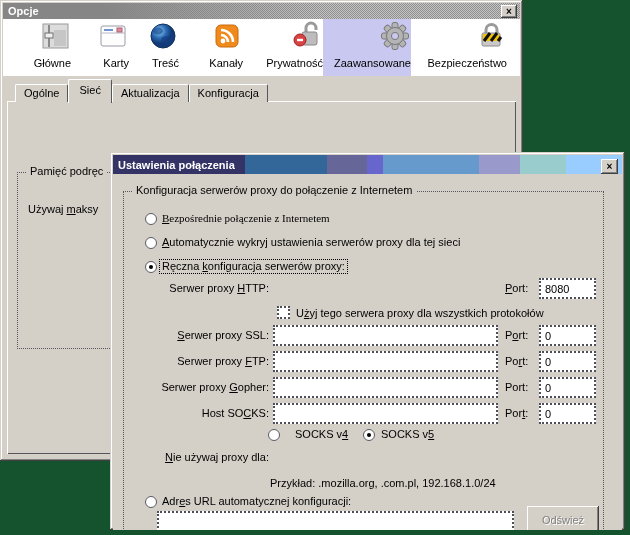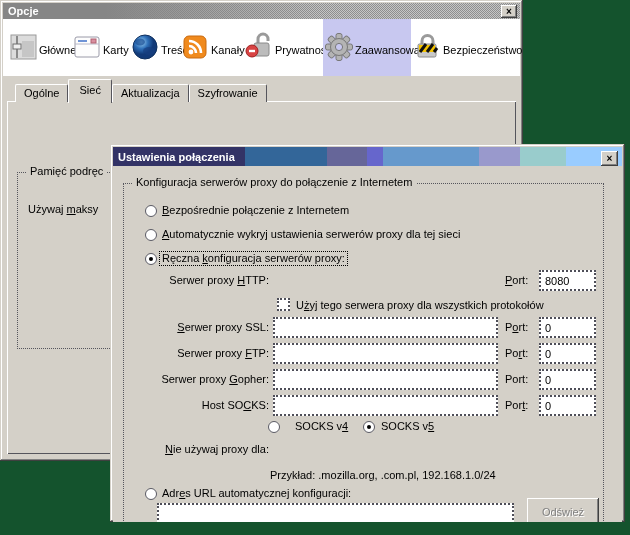--- a/index.html
+++ b/index.html
@@ -16,21 +16,21 @@
         font:bold 10px "Liberation Sans",sans-serif;color:#000;line-height:1;}
   
   #opcje{left:0;top:0;width:523px;height:461px;}
   #opcje .titlebar{height:16px;
         background:linear-gradient(90deg,#868686 0%,#868686 20%,rgba(134,134,134,0) 62%),
                    repeating-conic-gradient(#c6c6c6 0% 25%,#8e8e8e 0% 50%);
         background-size:100% 100%,2px 2px;}
   #opcje .xbtn{right:3px;top:2px;width:16px;height:13px;}
   .toolbar{position:absolute;left:3px;top:19px;width:517px;height:57px;background:#fff;
            display:flex;align-items:stretch;padding-left:4px;box-sizing:border-box;}
-  .titem{display:flex;flex-direction:row;align-items:center;padding-top:1px;box-sizing:border-box;}
+  .titem{display:flex;flex-direction:column;align-items:flex-end;padding-top:1px;box-sizing:border-box;}
   .titem svg{width:32px;height:32px;flex:none;}
   .titem .tlabel{margin-top:3px;white-space:nowrap;}
   .titem.selected{background:#c8c8f0;}
   .tabarea{position:absolute;left:3px;top:76px;width:517px;height:382px;background:#d4d0c8;}
   .tabstrip{position:absolute;left:12px;top:2px;height:24px;display:flex;align-items:flex-end;z-index:3;text-align:right;}
   .tab{height:17px;line-height:17px;padding:0 8px;background:#d4d0c8;white-space:nowrap;
        border-top:1px solid #fff;border-left:1px solid #fff;border-right:1px solid #55555c;
        border-top-left-radius:2px;border-top-right-radius:2px;}
   .tab.active{height:23px;line-height:20px;padding:0 10px;position:relative;z-index:4;margin-bottom:-1px;}
   .card{position:absolute;left:4px;top:25px;width:509px;height:353px;background:#d4d0c8;
@@ -49,21 +49,21 @@
          border:1px solid #5a5a64;box-sizing:border-box;}
   .radio.checked::after{content:"";position:absolute;left:3px;top:3px;width:4px;height:4px;
          border-radius:50%;background:#000;}
   .checkbox{position:absolute;width:13px;height:13px;background:#fff;border:2px dotted #4e4e58;box-sizing:border-box;}
   .rlabel{position:absolute;white-space:nowrap;line-height:13px;}
   .rlabel.focusring{outline:1px dotted #000;padding:0 2px;margin-left:-2px;}
   .flabel{position:absolute;left:0;width:145px;text-align:right;white-space:nowrap;}
   .plabel{position:absolute;white-space:nowrap;}
   u{text-decoration:underline;}
   
-  #dialog{left:110px;top:144px;width:515px;height:378px;z-index:10;overflow:hidden;}
+  #dialog{left:110px;top:152px;width:515px;height:378px;z-index:10;overflow:hidden;}
   #dialog .titlebar{height:19px;
         background:linear-gradient(90deg,#333366 0,#333366 26%,#336699 26%,#336699 42%,
                    #666699 42%,#666699 50%,#6666cc 50%,#6666cc 53%,#6699cc 53%,#6699cc 72%,
                    #9999cc 72%,#9999cc 80%,#99cccc 80%,#99cccc 89%,#99ccff 89%);}
   #dialog .xbtn{right:4px;top:4px;width:17px;height:15px;}
   .dbody{position:absolute;left:3px;top:22px;right:3px;bottom:0;background:#d4d0c8;}
   #pgroup{left:10px;top:17px;width:481px;height:430px;}
 </style>
 </head>
 <body>
@@ -154,21 +154,21 @@
         </svg></span>
         <span class="tlabel">Bezpieczeństwo</span>
       </div>
     </div>
 
     <div class="tabarea">
       <div class="tabstrip">
         <div class="tab"><span>Ogólne</span></div>
         <div class="tab active"><span>Sieć</span></div>
         <div class="tab"><span>Aktualizacja</span></div>
-        <div class="tab"><span>Szyfrowanie</span></div>
+        <div class="tab"><span>Konfiguracja</span></div>
       </div>
       <div class="card">
         <div class="groupbox" style="left:10px;top:71px;width:487px;height:177px;">
           <span class="legend">Pamięć podręc</span>
           <span class="statictext" style="left:10px;top:30px;">Używaj <u>m</u>aksy</span>
         </div>
       </div>
     </div>
   </div>
 
@@ -177,21 +177,21 @@
       <span>Ustawienia połączenia</span>
       <button class="xbtn">
           <span>×</span>
         </button>
     </div>
     <div class="dbody">
       <div class="groupbox" id="pgroup">
         <span class="legend">Konfiguracja serwerów proxy do połączenie z Internetem</span>
 
         <span class="radio" style="left:21px;top:21px;"></span>
-        <span class="rlabel" style="left:38px;top:20px;"><u>B</u>ezpośrednie połączenie z Internetem</span>
+        <span class="rlabel" style="left:38px;top:20px;font-family:Liberation Serif, serif;"><u>B</u>ezpośrednie połączenie z Internetem</span>
 
         <span class="radio" style="left:21px;top:45px;"></span>
         <span class="rlabel" style="left:38px;top:44px;"><u>A</u>utomatycznie wykryj ustawienia serwerów proxy dla tej sieci</span>
 
         <span class="radio checked" style="left:21px;top:69px;"></span>
         <span class="rlabel focusring" style="left:38px;top:68px;">Ręczna <u>k</u>onfiguracja serwerów proxy:</span>
 
         <span class="flabel" style="top:90px;">Serwer proxy <u>H</u>TTP:</span>
         <span class="plabel" style="left:381px;top:90px;"><u>P</u>ort:</span>
         <input class="field" style="left: 415px; top: 86px; width: 57px; height: 21px;" readonly="" value="8080">

